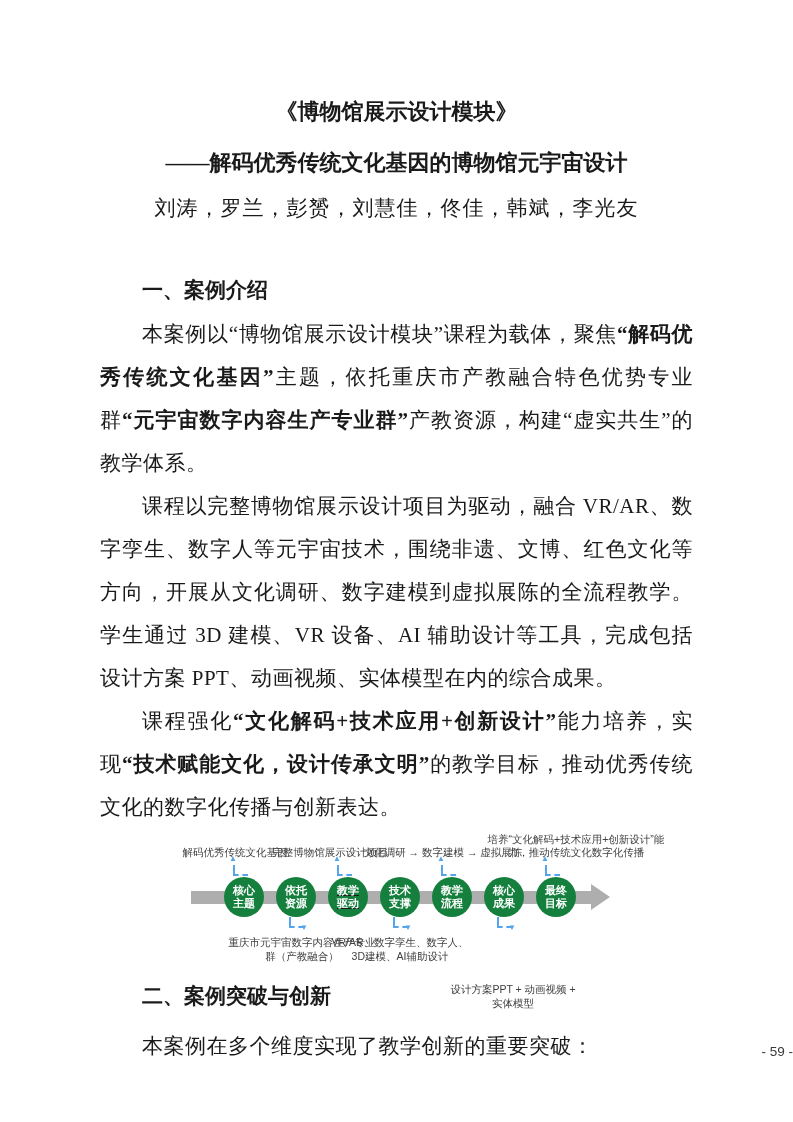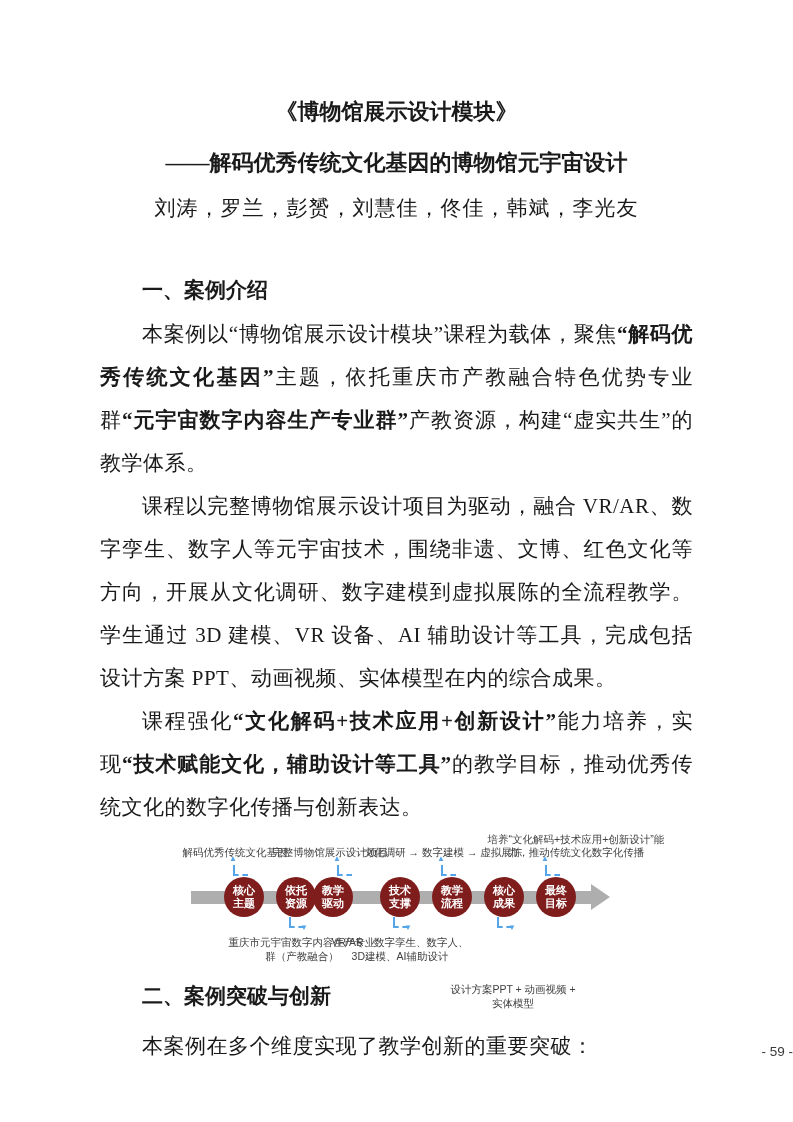--- a/index.html
+++ b/index.html
@@ -70,21 +70,21 @@
   .flow-head{
     position:absolute;left:458px;top:55px;
     width:0;height:0;
     border-left:19px solid #aeaeae;
     border-top:13px solid transparent;
     border-bottom:13px solid transparent;
   }
   .step{
     position:absolute;top:48px;
     width:40px;height:40px;border-radius:50%;
-    background:#7f1d1d;
+    background:#15803d;
     display:flex;align-items:center;justify-content:center;
   }
   .step span{
     display:block;width:24px;
     color:#fff;font-size:11px;font-weight:bold;
     line-height:13px;text-align:center;
     word-break:break-all;
   }
   .conn{position:absolute;width:24px;height:17px;}
   .conn .elbow{
@@ -123,21 +123,21 @@
   <h1 class="doc-title">《博物馆展示设计模块》</h1>
   <h2 class="doc-subtitle">——解码优秀传统文化基因的博物馆元宇宙设计</h2>
   <div class="authors">刘涛，罗兰，彭赟，刘慧佳，佟佳，韩斌，李光友</div>
 
   <h3 class="sec-heading first">一、案例介绍</h3>
 
   <p class="body-p p1"><span>本案例以“博物馆展示设计模块”课程为载体，聚焦</span><b>“解码优秀传统文化基因”</b><span>主题，依托重庆市产教融合特色优势专业群</span><b>“元宇宙数字内容生产专业群”</b><span>产教资源，构建“虚实共生”的教学体系。</span></p>
 
   <p class="body-p">课程以完整博物馆展示设计项目为驱动，融合 VR/AR、数字孪生、数字人等元宇宙技术，围绕非遗、文博、红色文化等方向，开展从文化调研、数字建模到虚拟展陈的全流程教学。学生通过 3D 建模、VR 设备、AI 辅助设计等工具，完成包括设计方案 PPT、动画视频、实体模型在内的综合成果。</p>
 
-  <p class="body-p"><span>课程强化</span><b>“文化解码+技术应用+创新设计”</b><span>能力培养，实现</span><b>“技术赋能文化，辅助设计等工具”</b><span>的教学目标，推动优秀传统文化的数字化传播与创新表达。</span></p>
+  <p class="body-p"><span>课程强化</span><b>“文化解码+技术应用+创新设计”</b><span>能力培养，实现</span><b>“技术赋能文化，设计传承文明”</b><span>的教学目标，推动优秀传统文化的数字化传播与创新表达。</span></p>
 
   <div class="fig">
 
     <div class="ann-top" style="left:32px;width:140px;">解码优秀传统文化基因</div>
     <div class="ann-top" style="left:122px;width:150px;">完整博物馆展示设计项目</div>
     <div class="ann-top" style="left:210px;width:200px;">文化调研 → 数字建模 → 虚拟展陈</div>
     <div class="ann-top" style="left:347px;width:192px;">培养“文化解码+技术应用+创新设计”能力，推动传统文化数字化传播</div>
 
     <div class="conn up" style="left:97px;">
         <span class="tri">▲</span>
@@ -158,21 +158,21 @@
 
     <div class="flow-bar"></div>
     <div class="flow-head"></div>
 
     <div class="step" style="left:91px;">
         <span>核心主题</span>
       </div>
     <div class="step" style="left:143px;">
         <span>依托资源</span>
       </div>
-    <div class="step" style="left:180px;">
+    <div class="step" style="left:195px;text-decoration:underline;">
         <span>教学驱动</span>
       </div>
     <div class="step" style="left:247px;">
         <span>技术支撑</span>
       </div>
     <div class="step" style="left:299px;">
         <span>教学流程</span>
       </div>
     <div class="step" style="left:351px;">
         <span>核心成果</span>

